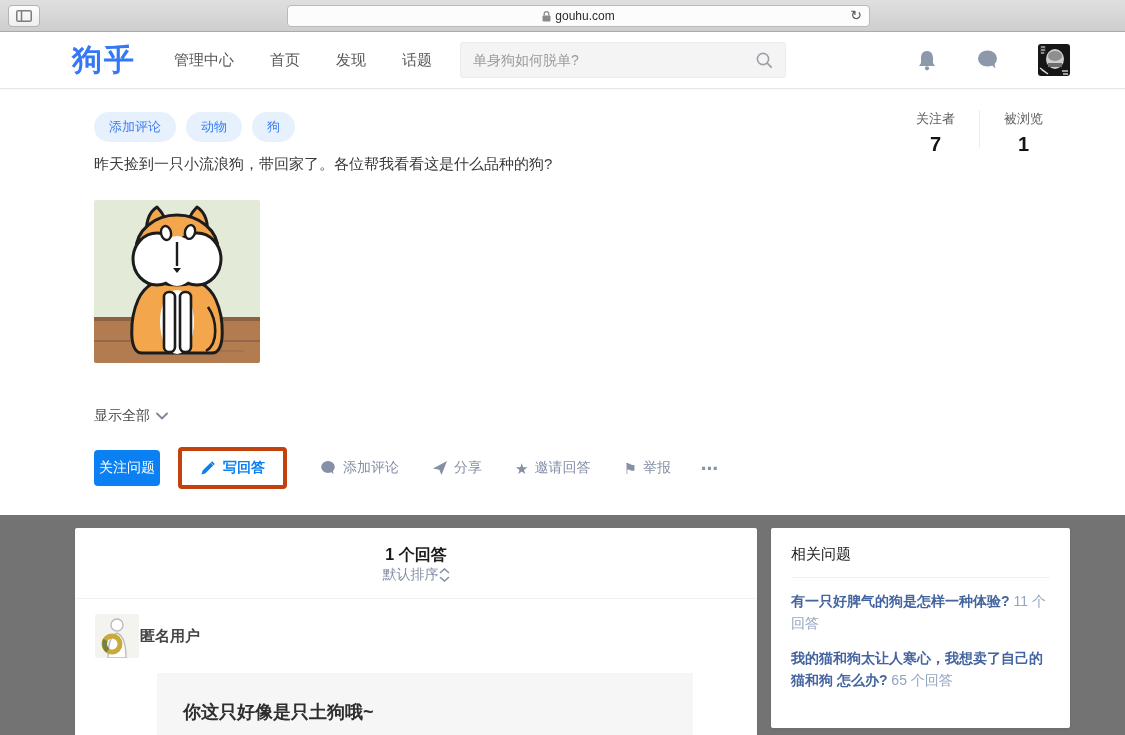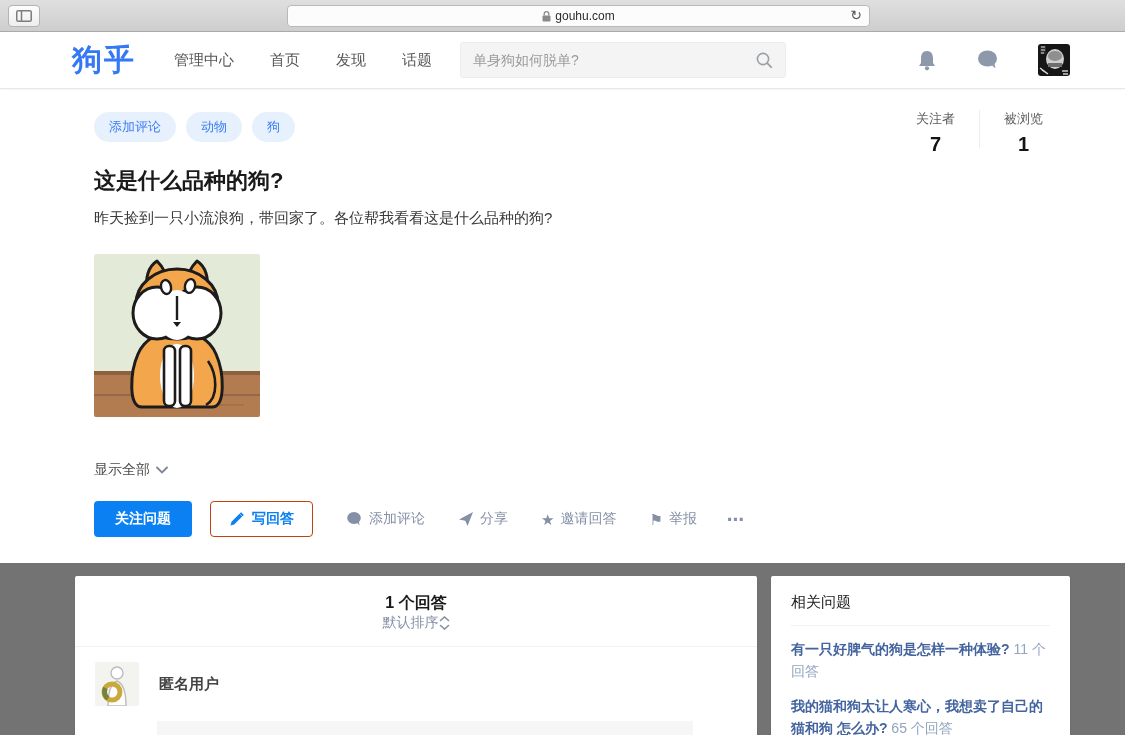--- a/index.html
+++ b/index.html
@@ -39,38 +39,38 @@
   .stats { position:absolute; top:21px; right:58px; display:flex; align-items:flex-start; }
   .stat { text-align:center; padding:0 24px; }
   .stat-label { font-size:13px; color:#5f5f5f; }
   .stat-value { font-size:20px; font-weight:bold; color:#141414; margin-top:5px; }
   .stat-divider { width:1px; height:38px; background:#ededed; }
   .q-title { font-size:22px; font-weight:bold; color:#1a1a1a; margin-top:24px; }
   .q-desc { font-size:15px; color:#3a3a3a; margin-top:13px; }
   .q-image { width:166px; height:163px; margin-top:26px; border-radius:2px; overflow:hidden; cursor:pointer; }
   .show-all { margin-top:44px; font-size:14px; color:#4a4a4a; display:flex; align-items:center; gap:6px; cursor:pointer; }
   .actions { margin-top:22px; display:flex; align-items:center; }
-  .btn-follow { background:#0b80f2; color:#fff; font-size:14px; font-weight:bold; border:none; border-radius:4px;
-    padding:9px 21px; cursor:pointer; }
-  .btn-write { background:#fff; color:#0b80f2; font-size:14px; font-weight:bold; border:1px solid #c2410c;
+  .btn-follow { background:#0b80f2; color:#fff; font-size:14px; font-weight:normal; border:none; border-radius:4px;
+    padding:9px 5px; cursor:pointer; }
+  .btn-write { background:#fff; color:#0b80f2; font-size:14px; font-weight:bold; border:4px solid #c2410c;
     border-radius:4px; padding:8px 18px; margin-left:18px; display:flex; align-items:center; gap:8px; cursor:pointer; }
   .text-action { display:flex; align-items:center; gap:6px; color:#8590a6; font-size:14px; margin-left:33px; cursor:pointer; }
   .text-action .glyph { font-size:15px; line-height:1; }
   .more-action { color:#8590a6; font-size:17px; font-weight:bold; margin-left:30px; cursor:pointer; letter-spacing:2px; }
 
   
   .bottom { display:flex; gap:14px; padding:13px 55px 0 75px; align-items:flex-start; }
   .card { background:#fff; border-radius:2px; box-shadow:0 1px 3px rgba(26,26,26,.08); }
   .answers-card { width:682px; min-height:200px; }
   .answers-head { display:flex; align-items:center; justify-content:space-between; padding:17px 20px 14px 20px;
     border-bottom:1px solid #f0f2f7;flex-direction:column; }
   .answers-count { font-size:16px; font-weight:bold; color:#1a1a1a; }
   .sort-ctl { display:flex; align-items:center; gap:0; font-size:14px; color:#8590a6; cursor:pointer; }
   .answer-item { padding:15px 20px 24px 20px; }
-  .answer-author { display:flex; align-items:center; gap:20px; }
+  .answer-author { display:flex; align-items:center; gap:1px; }
   .avatar44 { width:44px; height:44px; border-radius:2px; overflow:hidden; }
   .author-name { font-size:15px; font-weight:bold; color:#444; cursor:pointer; }
   .answer-quote { margin:15px 44px 0 62px; background:#f6f6f6; padding:27px 26px; font-size:18px; font-weight:bold;
     color:#2e2e2e; }
 
   .related-card { width:299px; min-height:200px; padding:17px 20px 20px 20px; }
   .related-title { font-size:15px; font-weight:normal; color:#1a1a1a; padding-bottom:13px; border-bottom:1px solid #f0f2f7; }
   .related-item { margin-top:12px; font-size:14px; line-height:1.6; cursor:pointer; }
   .related-link { color:#43649f; font-weight:bold; }
   .related-count { color:#93a4bf; font-weight:normal; }
@@ -154,21 +154,20 @@
         <div class="stat-label">关注者</div>
         <div class="stat-value">7</div>
       </div>
       <div class="stat-divider"></div>
       <div class="stat">
         <div class="stat-label">被浏览</div>
         <div class="stat-value">1</div>
       </div>
     </div>
 
-    <h1 class="q-title">这是什么品种的狗?</h1>
     <p class="q-desc">昨天捡到一只小流浪狗，带回家了。各位帮我看看这是什么品种的狗?</p>
 
     <div class="q-image">
       <svg width="166" height="163" viewBox="0 0 166 163">
         <rect width="166" height="163" fill="#e4ead8"></rect>
         <rect y="117" width="166" height="46" fill="#b27c50"></rect>
         <rect y="117" width="166" height="4" fill="#8d6040"></rect>
         <line x1="0" y1="141" x2="166" y2="141" stroke="#96684a" stroke-width="2"></line>
         <line x1="40" y1="129" x2="70" y2="129" stroke="#a06f48" stroke-width="1.5"></line>
         <line x1="110" y1="151" x2="150" y2="151" stroke="#a06f48" stroke-width="1.5"></line>

